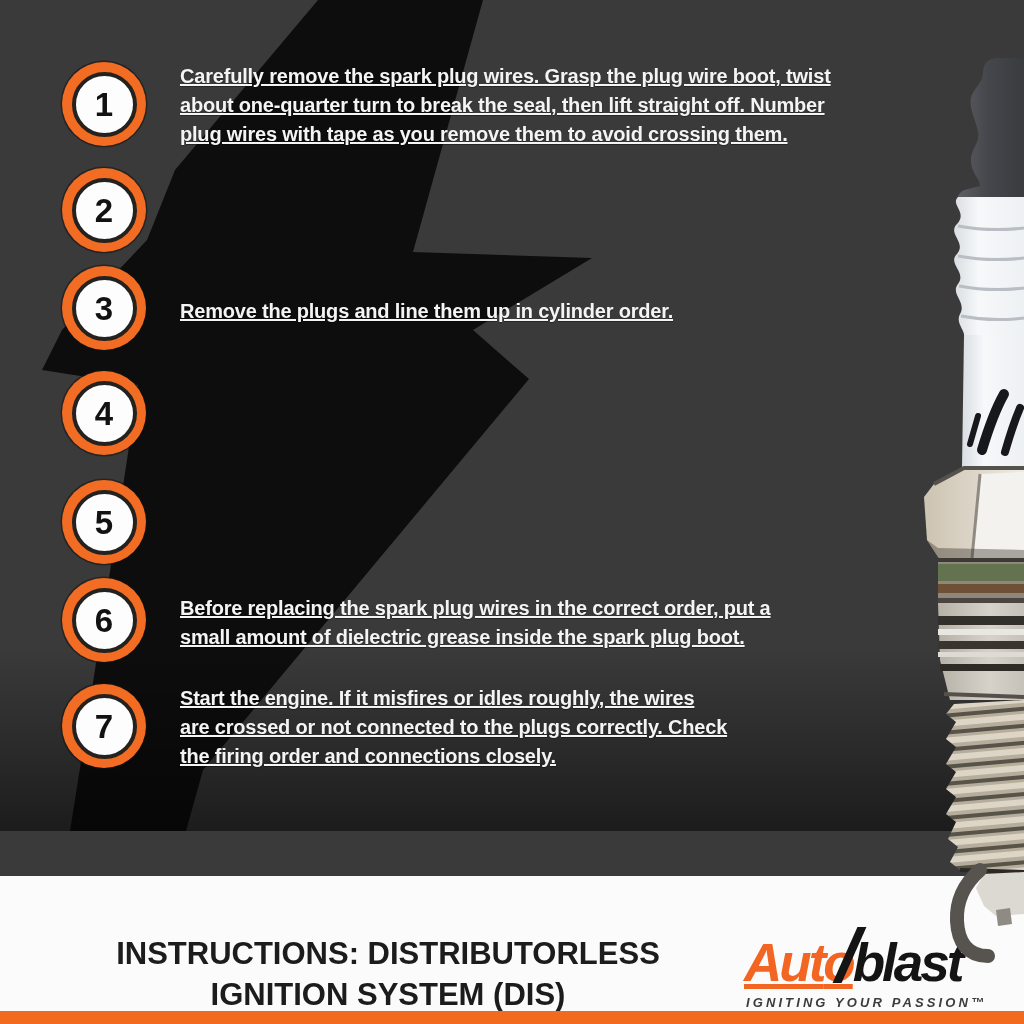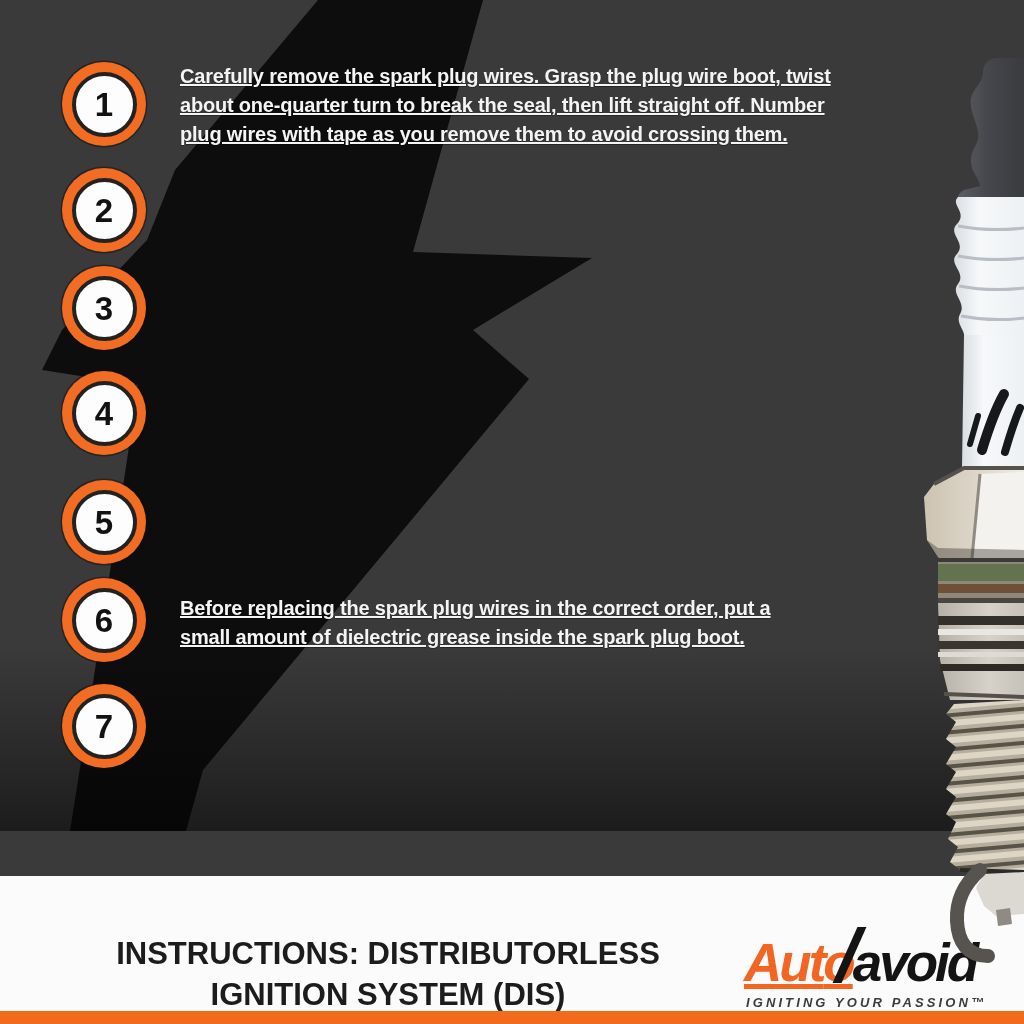--- a/index.html
+++ b/index.html
@@ -86,29 +86,33 @@
       </div>
     <div class="badge" style="top:684px">
         <div class="badge-in">
           <span class="badge-num">7</span>
         </div>
       </div>
 
     <div class="stext" style="top:62px">Carefully remove the spark plug wires. Grasp the plug wire boot, twist
 about one-quarter turn to break the seal, then lift straight off. Number
 plug wires with tape as you remove them to avoid crossing them.</div>
+    <div class="stext" style="top:297px">Remove the plugs and line them up in cylinder order.</div>
     <div class="stext" style="top:594px">Before replacing the spark plug wires in the correct order, put a
 small amount of dielectric grease inside the spark plug boot.</div>
+    <div class="stext" style="top:684px">Start the engine. If it misfires or idles roughly, the wires
+are crossed or not connected to the plugs correctly. Check
+the firing order and connections closely.</div>
   </div>
 
   <div class="white-band">
     <div class="footer-title">INSTRUCTIONS: DISTRIBUTORLESS
 IGNITION SYSTEM (DIS)</div>
     <div class="logo">
-      <div class="logo-text"><span class="lg-auto">Aut</span><span class="lg-o"><span>o</span><span class="slash"></span></span><span class="lg-lite">avoid</span></div>
+      <div class="logo-text"><span class="lg-auto">Aut</span><span class="lg-o"><span>o</span><span class="slash"></span></span><span class="lg-lite">blast</span></div>
       <div class="logo-tagline">IGNITING YOUR PASSION™</div>
     </div>
   </div>
 
   <svg class="plug-svg" width="114" height="970" viewBox="0 0 114 970">
     <defs>
       <linearGradient id="bootG" x1="0" y1="0" x2="1" y2="0">
         <stop offset="0" stop-color="#5d5f64"></stop>
           <stop offset="0.45" stop-color="#46474c"></stop>
           <stop offset="1" stop-color="#3a3b3f"></stop>

